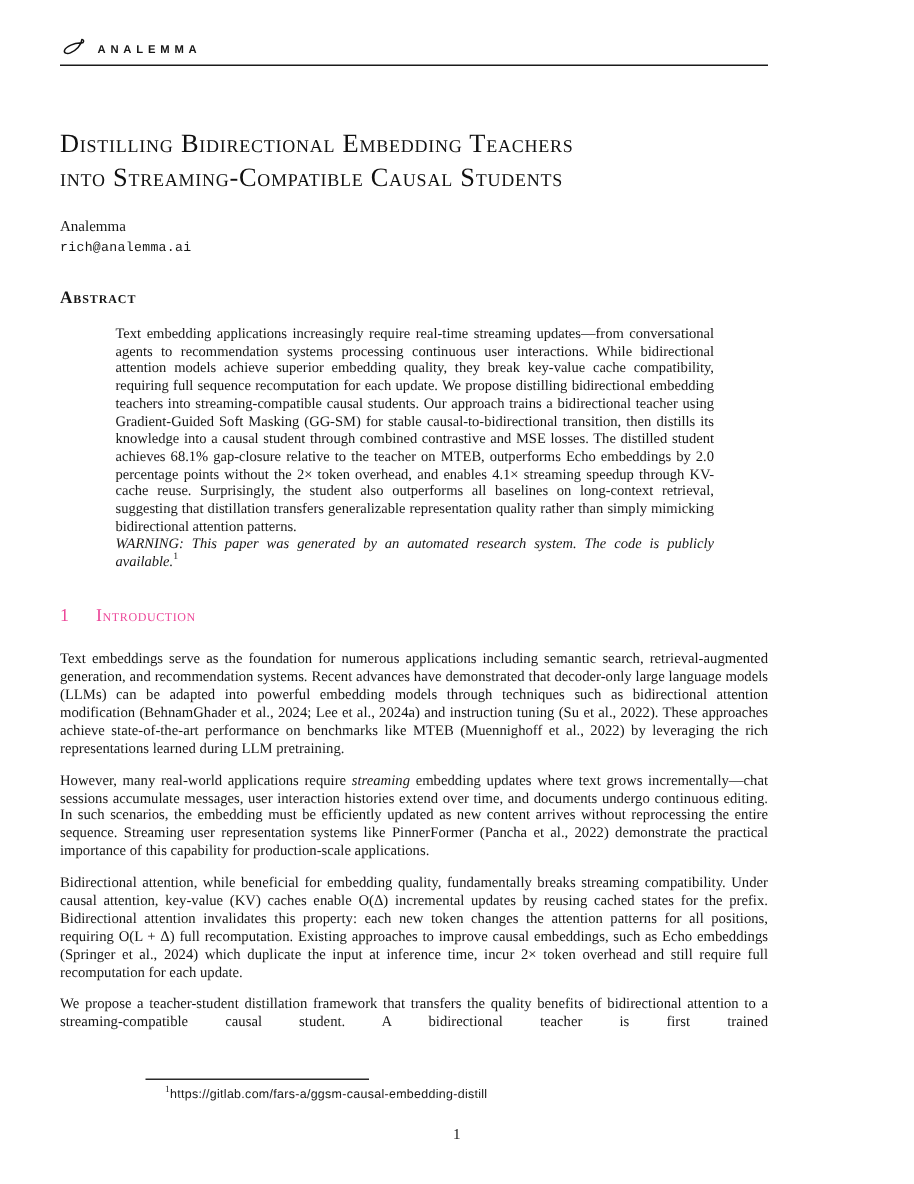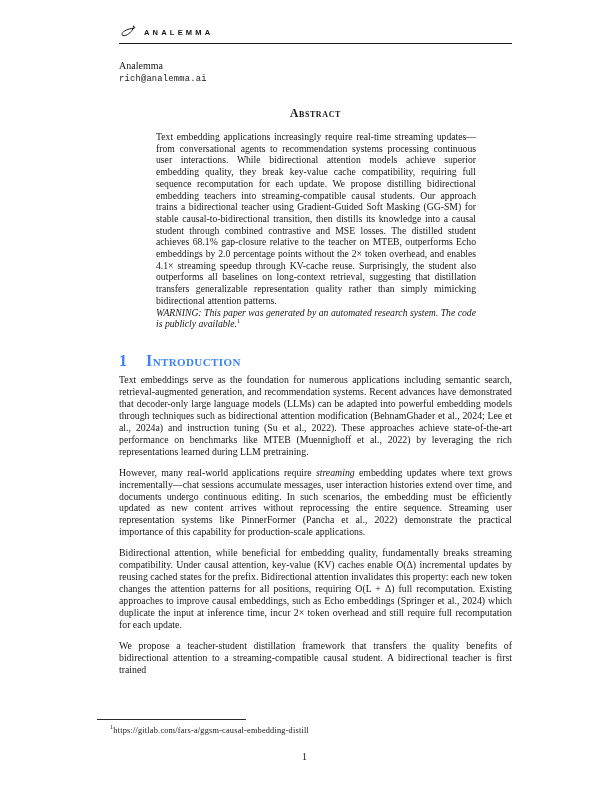--- a/index.html
+++ b/index.html
@@ -7,21 +7,21 @@
     position: relative;
     width: 609px;
     height: 789px;
     background: #ffffff;
     overflow: hidden;
     font-family: "Liberation Serif", serif;
     color: #161616;
     -webkit-font-smoothing: antialiased;
   }
   .content {
-    padding: 24px 97px 0 119px;
+    padding: 24px 97px 0 40px;
     max-height: 712px;
     overflow: hidden;
   }
   
   .logo-row { display: flex; align-items: center; gap: 7px; }
   .logo-icon svg { display: block; }
   .logo-text {
     font-family: "Liberation Sans", sans-serif;
     font-size: 7.5px;
     font-weight: 600;
@@ -44,52 +44,51 @@
     line-height: 23px;
     color: #111;
   }
   
   .author-block { margin-top: 16px; font-size: 10px; line-height: 12.5px; }
   .author-name { font-weight: bold; }
   .author-email { font-family: "Liberation Mono", monospace; font-size: 8.8px; letter-spacing: 0.2px; }
   
   .abstract-heading {
     margin-top: 22px;
-    text-align: center;
     font-size: 11.5px;
     font-variant: small-caps;
     font-weight: 600;
     letter-spacing: 0.6px;
   }
   .abstract-body { margin: 12px 36px 12px 37px; }
   .abstract-body p {
     margin: 0;
     font-size: 9.7px;
     line-height: 11.7px;
     text-align: justify;
     hyphens: auto;
   }
   
   .section-heading {
     margin-top: 22px;
-    font-size: 16px;
-    font-weight: 700;
-    color: #3b82f6;
+    font-size: 12px;
+    font-weight: 400;
+    color: #ec4899;
   }
   .section-number { display: inline-block; margin-right: 15px; }
   .section-title { font-variant: small-caps; letter-spacing: 0.4px; }
   
   .body-para {
     margin: 9px 0 0 0;
     font-size: 9.8px;
     line-height: 11.95px;
     text-align: justify;
     hyphens: auto;
   }
-  .body-para.first { margin-top: 4px; }
+  .body-para.first { margin-top: 16px; }
   .body-para.continues { text-align-last: justify; }
   
   .seg-italic { font-style: italic; }
   .seg-math { }
   sup.seg-sup { font-size: 6.5px; line-height: 0; }
   
   .footnote-block {
     position: absolute;
     left: 97px;
     width: 415px;
@@ -103,21 +102,21 @@
     width: 149px;
     margin: 0;
   }
   .footnote-text {
     margin-top: 3px;
     padding-left: 13px;
     font-size: 8.3px;
     letter-spacing: 0.2px;
   }
   .footnote-marker { font-family: "Liberation Serif", serif; font-size: 6.3px; vertical-align: super; }
-  .footnote-url { font-family: Liberation Serif, serif; color: #161616; }
+  .footnote-url { font-family: Liberation Sans, sans-serif; color: #161616; }
   
   .page-number {
     position: absolute;
     left: 0; right: 0;
     top: 751px;
     text-align: center;
     font-size: 10px;
     background: #ffffff;
   }
 </style>
@@ -132,20 +131,24 @@
         <span class="logo-icon">
           <svg width="18" height="14" viewBox="0 0 26 20">
             <path d="M21 3.2 C23.6 3.4 23.2 6.8 20.4 6.6 C14 6 5.6 10.4 4.4 13.6 C3.4 16.2 6.6 17.6 10 16.2 C15.4 14 20.6 9 21 3.2" fill="none" stroke="#111111" stroke-width="1.4" stroke-linecap="round"></path>
           </svg>
         </span>
         <span class="logo-text">ANALEMMA</span>
       </div>
       <hr class="header-rule">
     </header>
 
+    <h1 class="title">
+      <span>Distilling Bidirectional Embedding Teachers</span><br>
+      <span>into Streaming-Compatible Causal Students</span>
+    </h1>
 
     <div class="author-block">
       <div class="author-affiliation">Analemma</div>
       <div class="author-email">rich@analemma.ai</div>
     </div>
 
     <div class="abstract-heading">Abstract</div>
 
     <div class="abstract-body">
       <p><span>Text embedding applications increasingly require real-time streaming updates—from conversational agents to recommendation systems processing continuous user interactions. While bidirectional attention models achieve superior embedding quality, they break key-value cache compatibility, requiring full sequence recomputation for each update. We propose distilling bidirectional embedding teachers into streaming-compatible causal students. Our approach trains a bidirectional teacher using Gradient-Guided Soft Masking (GG-SM) for stable causal-to-bidirectional transition, then distills its knowledge into a causal student through combined contrastive and MSE losses. The distilled student achieves 68.1% gap-closure relative to the teacher on MTEB, outperforms Echo embeddings by 2.0 percentage points without the 2× token overhead, and enables 4.1× streaming speedup through KV-cache reuse. Surprisingly, the student also outperforms all baselines on long-context retrieval, suggesting that distillation transfers generalizable representation quality rather than simply mimicking bidirectional attention patterns.</span></p>

